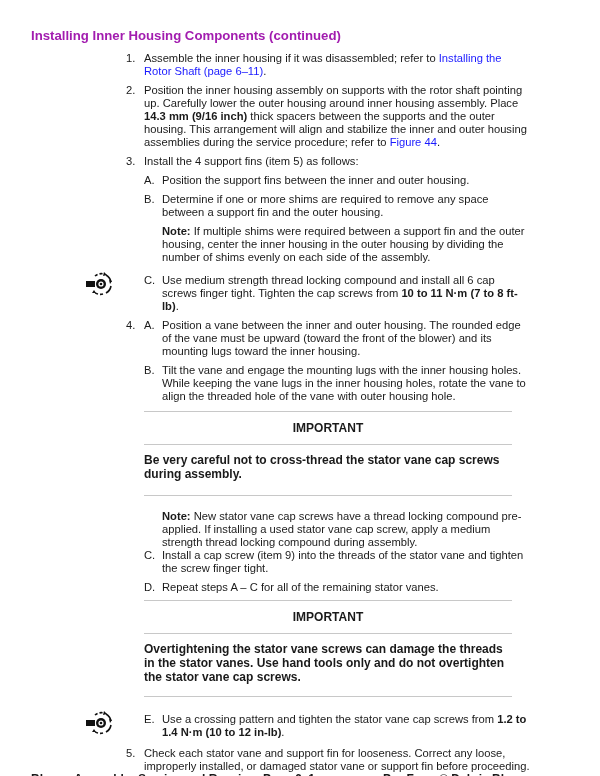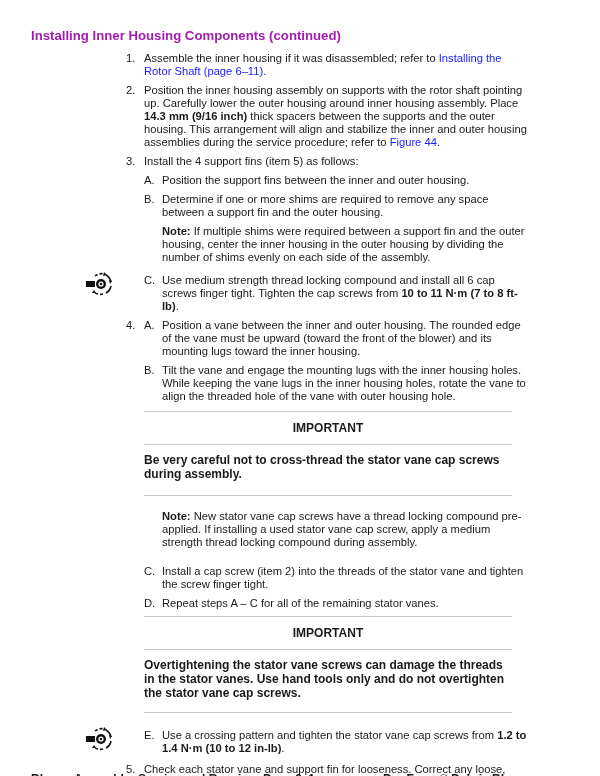--- a/index.html
+++ b/index.html
@@ -107,28 +107,28 @@
         <span class="num">B.</span>
         <span>Tilt the vane and engage the mounting lugs with the inner housing holes. While keeping the vane lugs in the inner housing holes, rotate the vane to align the threaded hole of the vane with outer housing hole.</span>
       </div>
     </div>
 
     <div class="important">
       <div class="imp-head">IMPORTANT</div>
       <div class="imp-body" style="padding-bottom:14px;">Be very careful not to cross-thread the stator vane cap screws during assembly.</div>
     </div>
 
-    <div class="note" style="margin-top:14px; margin-bottom:16px;">
+    <div class="note" style="margin-top:14px; margin-bottom:0;">
       <b>Note:</b><span> New stator vane cap screws have a thread locking compound pre-applied.  If installing a used stator vane cap screw, apply a medium strength thread locking compound during assembly.</span>
     </div>
 
     <div class="substeps" style="margin-top:0;">
       <div class="sub">
         <span class="num">C.</span>
-        <span>Install a cap screw (item 2) into the threads of the stator vane and tighten the screw finger tight.</span>
+        <span>Install a cap screw (item 9) into the threads of the stator vane and tighten the screw finger tight.</span>
       </div>
       <div class="sub">
         <span class="num">D.</span>
         <span>Repeat steps A – C for all of the remaining stator vanes.</span>
       </div>
     </div>
 
     <div class="important" style="margin-top:4px;">
       <div class="imp-head">IMPORTANT</div>
       <div class="imp-body">Overtightening the stator vane screws can damage the threads in the stator vanes. Use hand tools only and do not overtighten the stator vane cap screws.</div>

